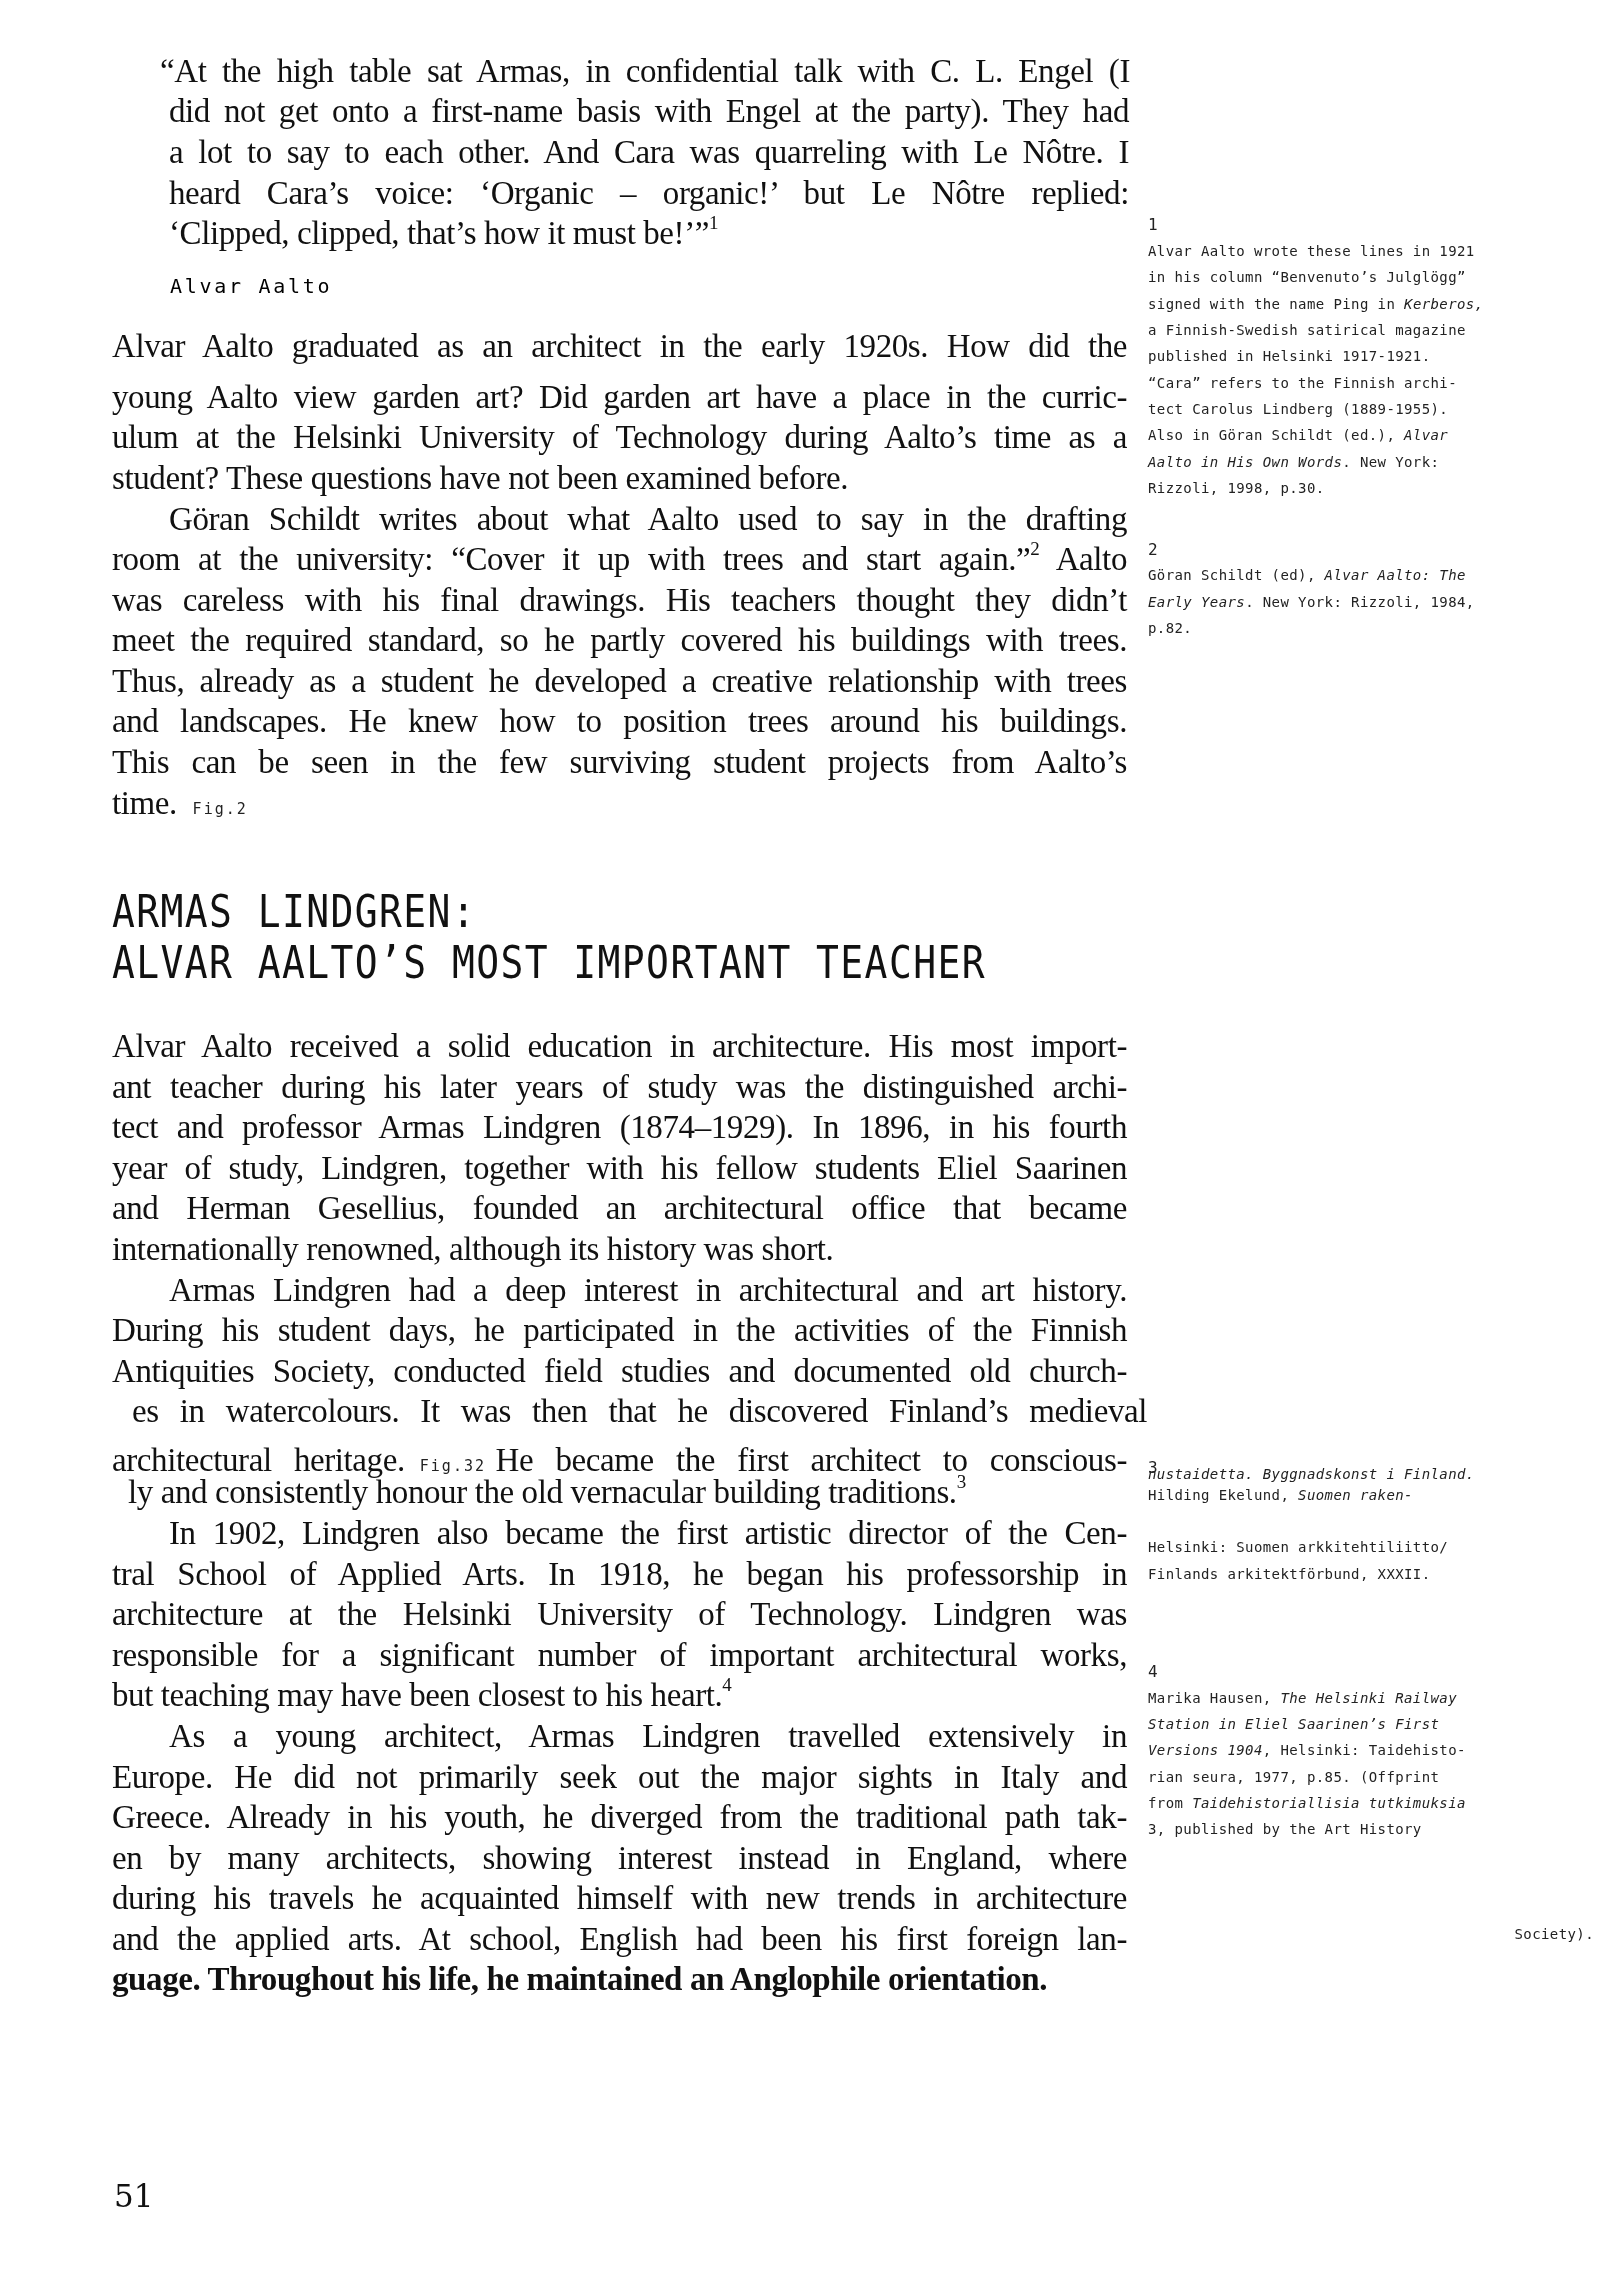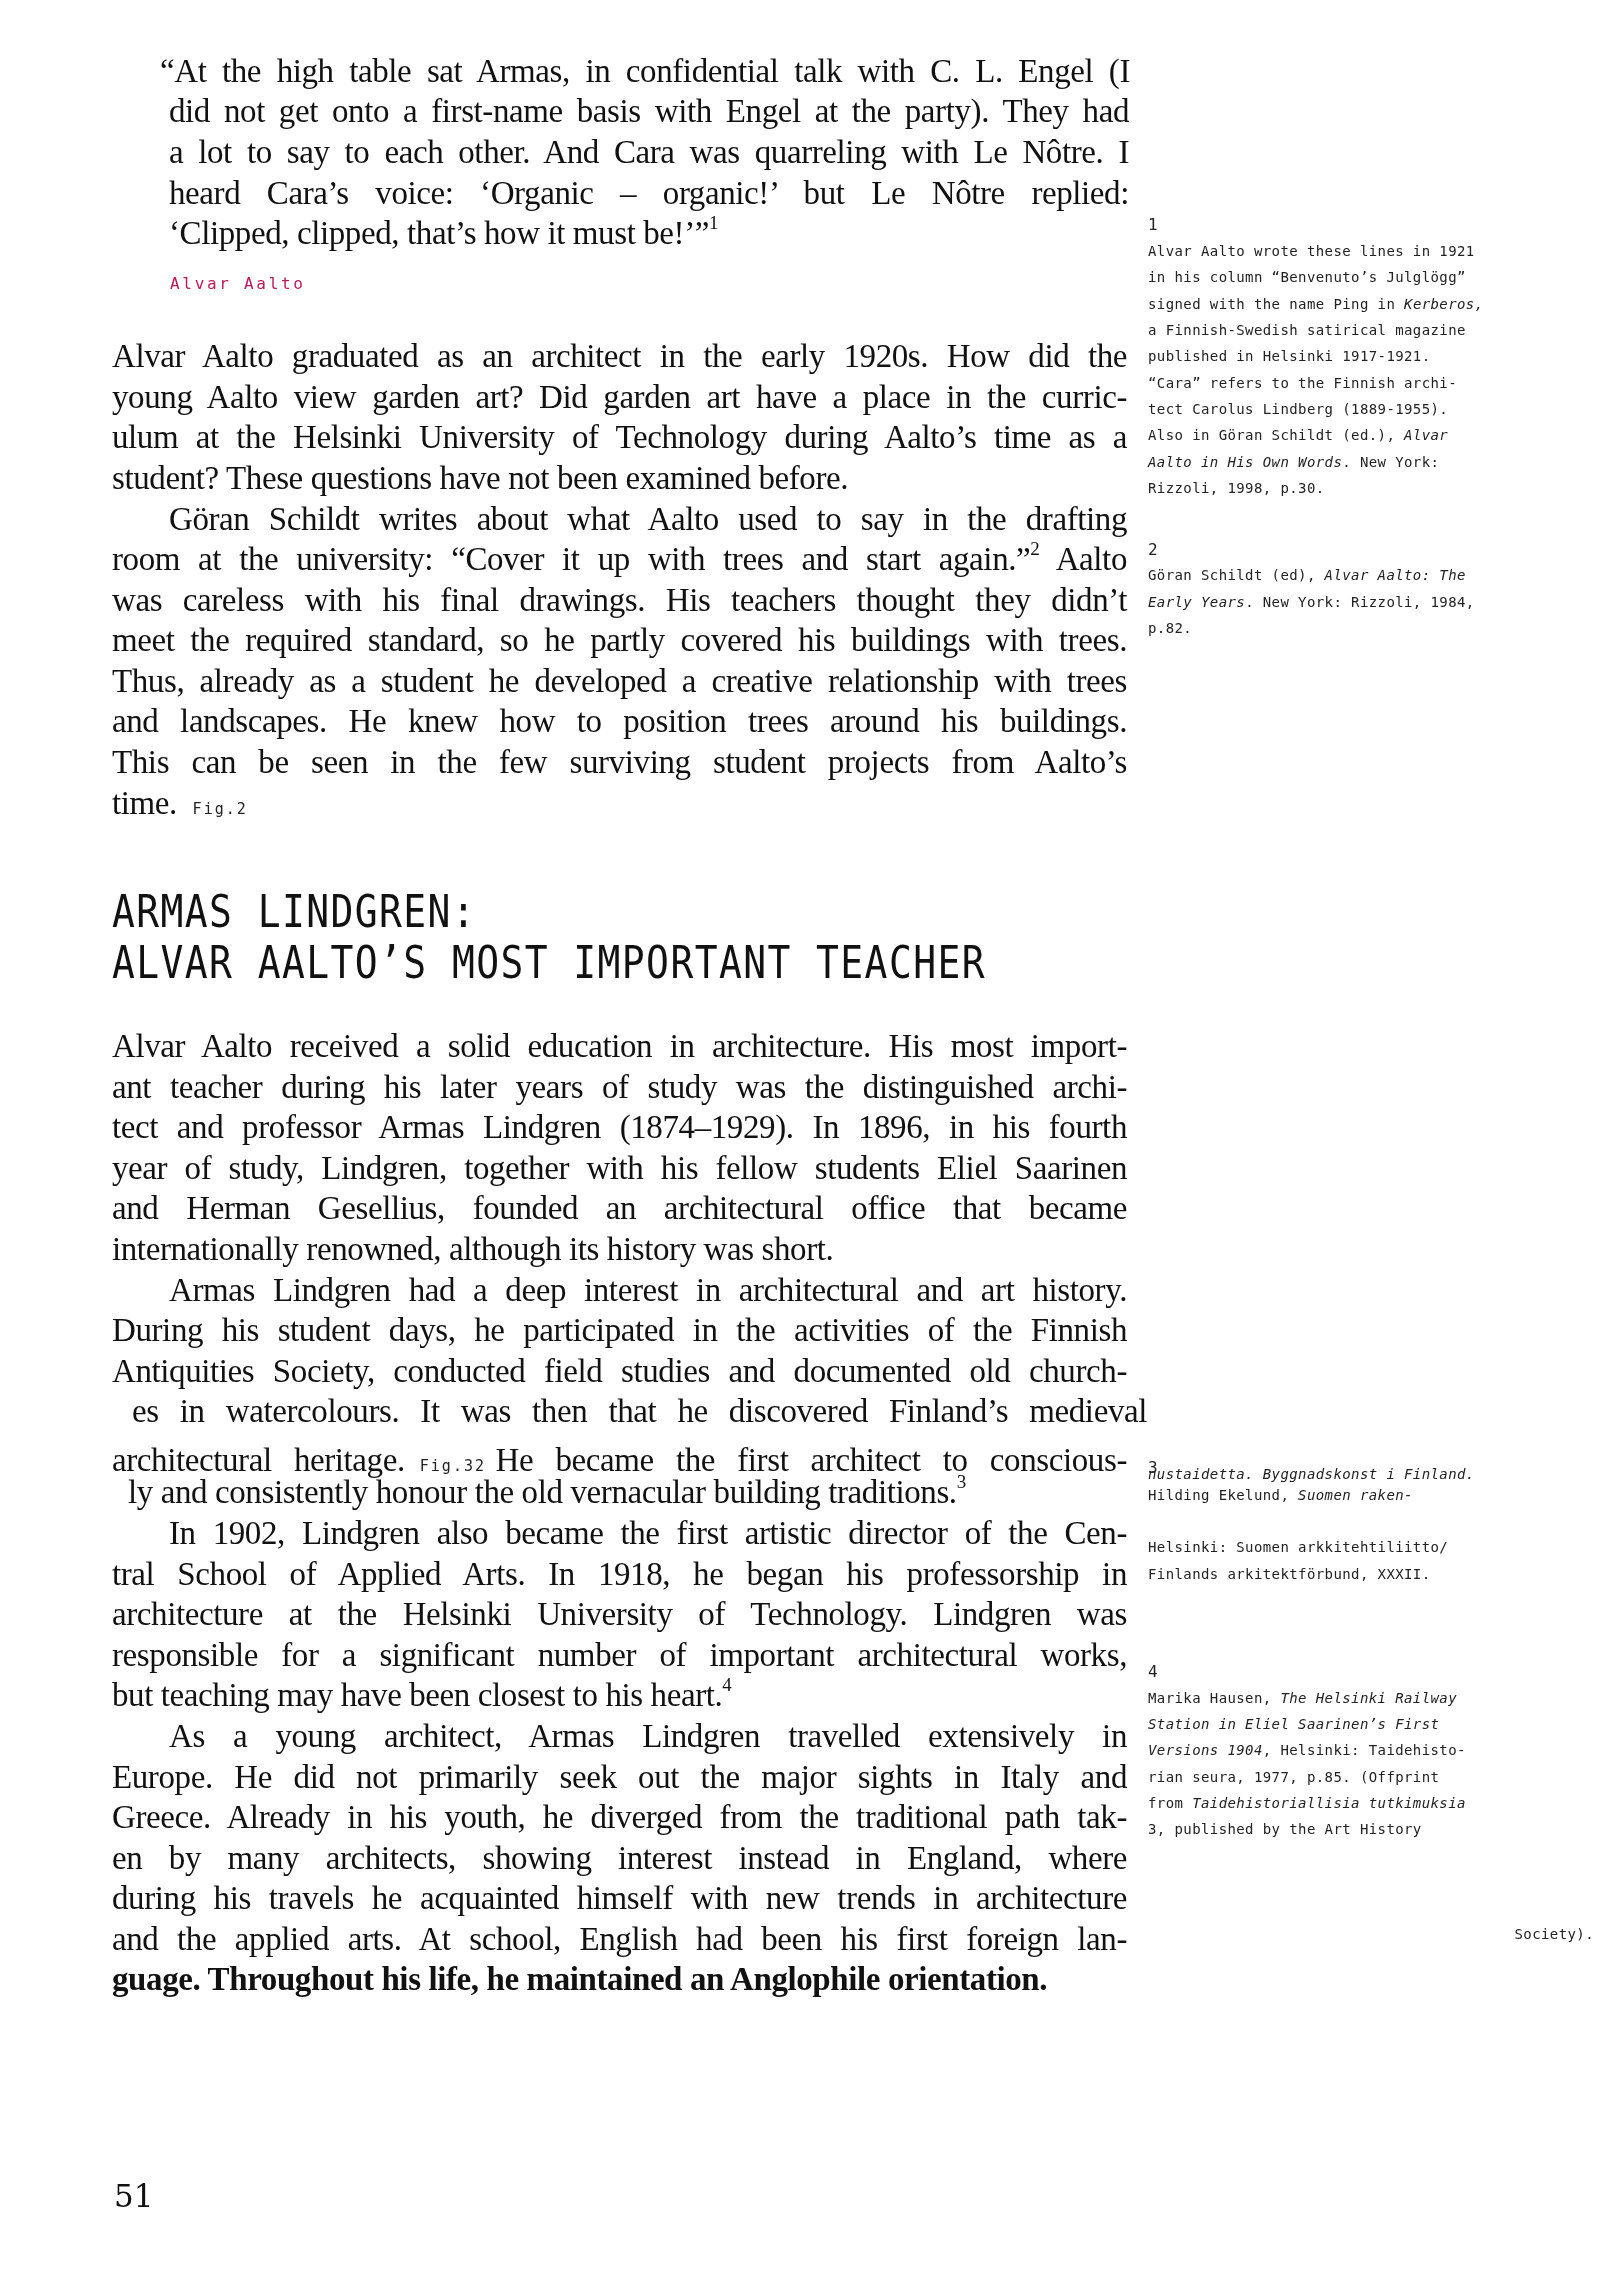--- a/index.html
+++ b/index.html
@@ -6,21 +6,21 @@
   body { width: 1623px; height: 2273px; position: relative; overflow: hidden; color: #111111; }
   .serif { font-family: "Liberation Serif", "DejaVu Serif", serif; }
   .mono { font-family: "DejaVu Sans Mono", "Liberation Mono", monospace; }
   .line { position: absolute; white-space: nowrap; }
   .quote-line { font-size: 33px; left: 169px; width: 960px; text-align: justify; text-align-last: justify; letter-spacing: -0.4px; }
   .quote-line.last { text-align-last: left; }
   .quote-line.first { left: 160px; width: 970px; }
   .body-line { font-size: 33px; left: 112px; width: 1015px; text-align: justify; text-align-last: justify; letter-spacing: -0.4px; }
   .body-line.last { text-align-last: left; }
   .body-line.indent { left: 169px; width: 958px; }
-  .attrib { font-size: 16px; letter-spacing: 2.7px; left: 170px; color: #be185d; }
+  .attrib { font-size: 20px; letter-spacing: 2.7px; left: 170px; color: #000000; }
   .fig { font-size: 15px; letter-spacing: 2px; color: #222; }
   sup { font-size: 19px; line-height: 0; vertical-align: 15px; }
   .heading { font-size: 38px; letter-spacing: 1.4px; left: 112px; color: #111; transform: scaleY(1.15); transform-origin: left bottom; }
   .fn-line { font-size: 14px; left: 1148px; width: 446px; letter-spacing: 0.4px; color: #222; }
   .fn-num { font-size: 16px; left: 1148px; color: #222; }
   .fn-line i { font-style: italic; }
   .page-number { font-size: 31px; left: 114px; font-family: "DejaVu Serif", serif; }
 </style>
 </head>
 <body>
@@ -28,21 +28,21 @@
 <div>
   <div class="line serif quote-line first" style="top:53px;">“At the high table sat Armas, in confidential talk with C. L. Engel (I</div>
   <div class="line serif quote-line" style="top:93px;">did not get onto a first-name basis with Engel at the party). They had</div>
   <div class="line serif quote-line" style="top:134px;">a lot to say to each other. And Cara was quarreling with Le Nôtre. I</div>
   <div class="line serif quote-line" style="top:175px;">heard Cara’s voice: ‘Organic – organic!’ but Le Nôtre replied:</div>
   <div class="line serif quote-line last" style="top:215px;"><span>‘Clipped, clipped, that’s how it must be!’”</span><sup>1</sup></div>
   <div class="line mono attrib" style="top:274px;">Alvar Aalto</div>
 </div>
 
 <div>
-  <div class="line serif body-line" style="top:338px;">Alvar Aalto graduated as an architect in the early 1920s. How did the</div>
+  <div class="line serif body-line" style="top:328px;">Alvar Aalto graduated as an architect in the early 1920s. How did the</div>
   <div class="line serif body-line" style="top:379px;">young Aalto view garden art? Did garden art have a place in the curric-</div>
   <div class="line serif body-line" style="top:419px;">ulum at the Helsinki University of Technology during Aalto’s time as a</div>
   <div class="line serif body-line last" style="top:460px;">student? These questions have not been examined before.</div>
   <div class="line serif body-line indent" style="top:501px;">Göran Schildt writes about what Aalto used to say in the drafting</div>
   <div class="line serif body-line" style="top:541px;"><span>room at the university: “Cover it up with trees and start again.”</span><sup>2</sup><span> Aalto</span></div>
   <div class="line serif body-line" style="top:582px;">was careless with his final drawings. His teachers thought they didn’t</div>
   <div class="line serif body-line" style="top:622px;">meet the required standard, so he partly covered his buildings with trees.</div>
   <div class="line serif body-line" style="top:663px;">Thus, already as a student he developed a creative relationship with trees</div>
   <div class="line serif body-line" style="top:703px;">and landscapes. He knew how to position trees around his buildings.</div>
   <div class="line serif body-line" style="top:744px;">This can be seen in the few surviving student projects from Aalto’s</div>

